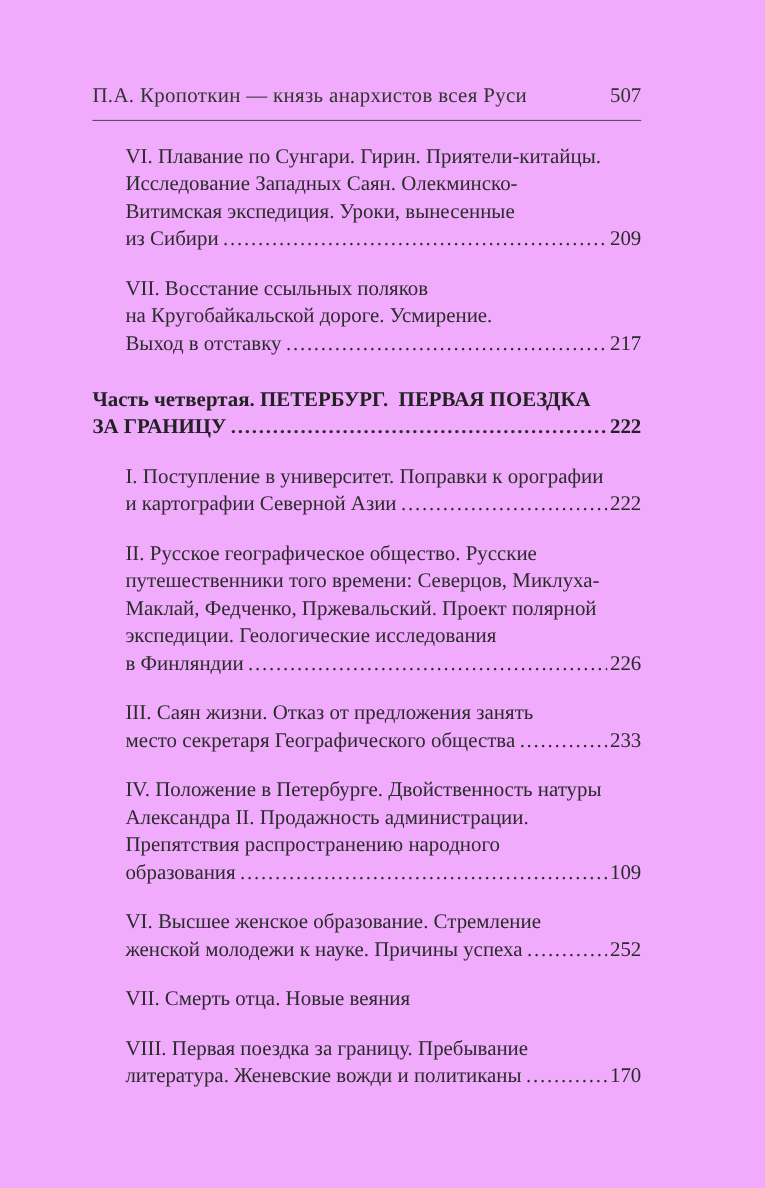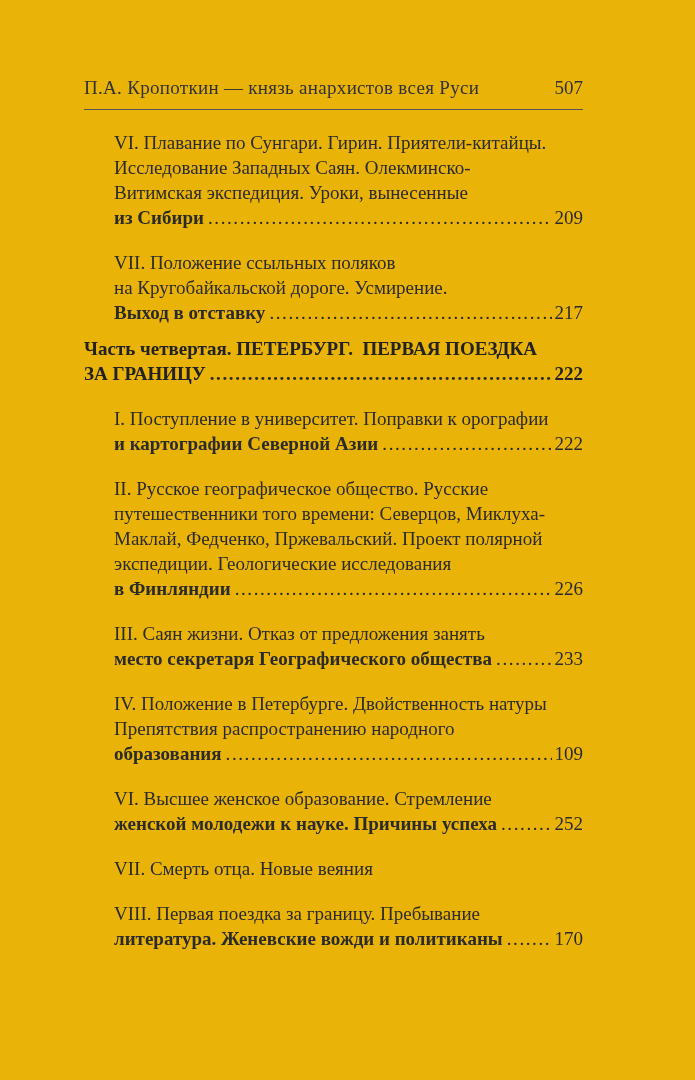--- a/index.html
+++ b/index.html
@@ -5,21 +5,21 @@
   html, body {
     margin: 0;
     padding: 0;
     background: #ffffff;
   }
   .page {
     position: relative;
     width: 695px;
     height: 1080px;
     margin: 0 auto;
-    background: #eab308;
+    background: #f0abfc;
     box-sizing: border-box;
     padding: 76px 112px 0 84px;
     font-family: "Liberation Serif", "DejaVu Serif", serif;
     color: #2b2b2b;
     overflow: hidden;
   }
   .running-head {
     display: flex;
     justify-content: space-between;
     align-items: baseline;
@@ -38,33 +38,33 @@
     font-size: 19px;
     line-height: 25px;
   }
   .toc-entry {
     margin-left: 30px;
     margin-bottom: 4px;
     margin-top: 20px;
   }
   .toc-entry.part {
     margin-left: 0;
-    margin-top: 11px;
+    margin-top: 26px;
     margin-bottom: 4px;
     font-weight: bold;
     color: #222222;
   }
   .line {
     white-space: nowrap;
   }
   .line.last {
     display: flex;
     align-items: baseline;
   }
-  .line.last .lt { flex: none; font-weight: bold; }
+  .line.last .lt { flex: none; }
   .leader {
     flex: 1 1 auto;
     overflow: hidden;
     white-space: nowrap;
     margin: 0 3px 0 4px;
     min-width: 12px;
   }
   .leader::after {
     content: "........................................................................................................................";
     letter-spacing: 1.6px;
@@ -94,21 +94,21 @@
       <div class="line">Исследование Западных Саян. Олекминско-</div>
       <div class="line">Витимская экспедиция. Уроки, вынесенные</div>
       <div class="line last">
         <span class="lt">из Сибири</span>
         <span class="leader"></span>
         <span class="pg">209</span>
       </div>
     </div>
 
     <div class="toc-entry">
-      <div class="line">VII. Положение ссыльных поляков</div>
+      <div class="line">VII. Восстание ссыльных поляков</div>
       <div class="line">на Кругобайкальской дороге. Усмирение.</div>
       <div class="line last">
         <span class="lt">Выход в отставку</span>
         <span class="leader"></span>
         <span class="pg">217</span>
       </div>
     </div>
 
     <div class="toc-entry part">
       <div class="line">Часть четвертая. ПЕТЕРБУРГ.&nbsp; ПЕРВАЯ ПОЕЗДКА</div>
@@ -144,20 +144,21 @@
       <div class="line">III. Саян жизни. Отказ от предложения занять</div>
       <div class="line last">
         <span class="lt">место секретаря Географического общества</span>
         <span class="leader"></span>
         <span class="pg">233</span>
       </div>
     </div>
 
     <div class="toc-entry">
       <div class="line">IV. Положение в Петербурге. Двойственность натуры</div>
+      <div class="line">Александра II. Продажность администрации.</div>
       <div class="line">Препятствия распространению народного</div>
       <div class="line last">
         <span class="lt">образования</span>
         <span class="leader"></span>
         <span class="pg">109</span>
       </div>
     </div>
 
 
     <div class="toc-entry">

